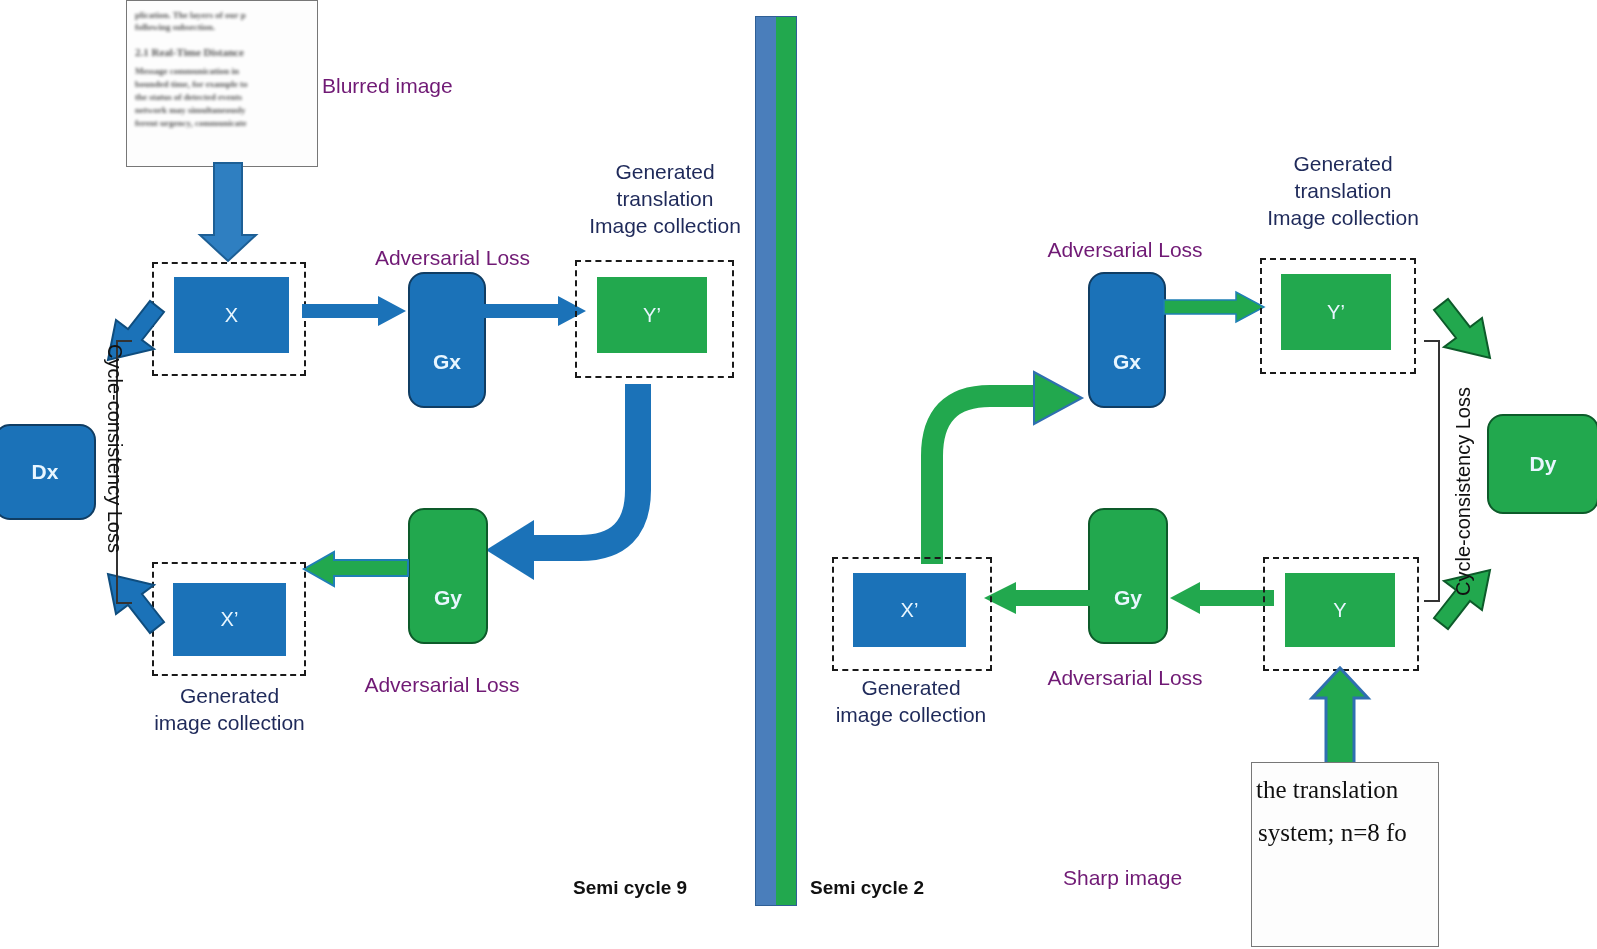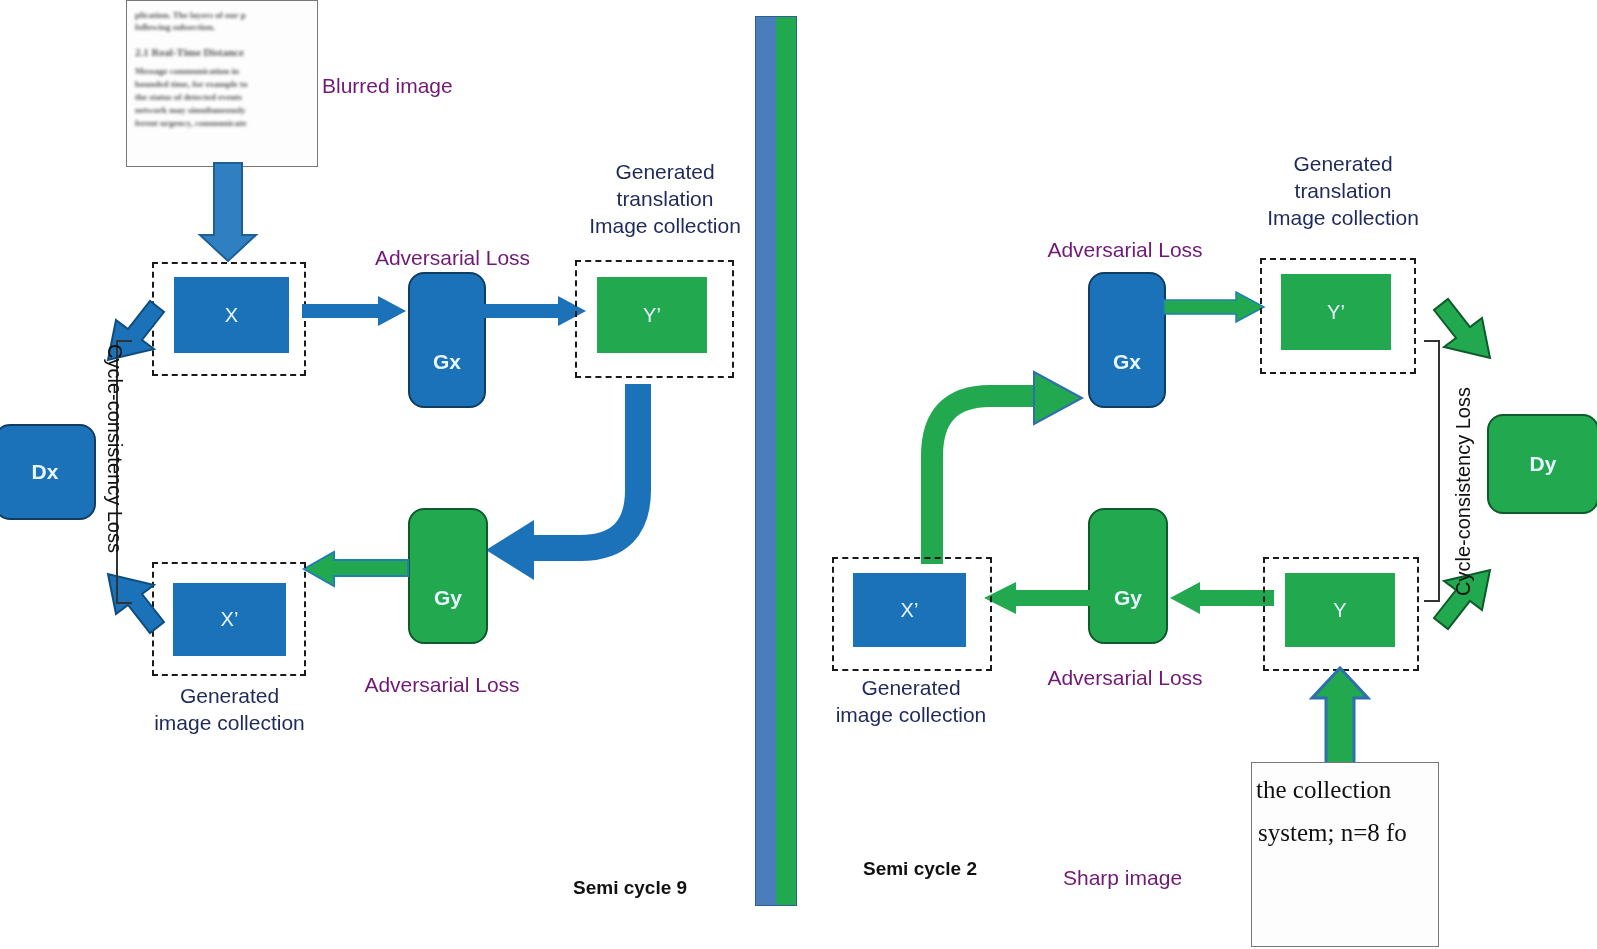--- a/index.html
+++ b/index.html
@@ -138,21 +138,21 @@
   <div class="brk left" style="left:116px;top:340px;width:14px;height:260px;"></div>
   <div class="rot-l" style="left:126px;top:344px;">Cycle-consistency Loss</div>
 
   <div class="lbl lbl-bold lbl-left" style="left:573px;top:874px;width:220px;">Semi cycle 9</div>
 
   <div class="divider" style="left:755px;top:16px;width:42px;height:890px;">
     <div class="half b"></div>
     <div class="half g"></div>
   </div>
 
-  <div class="lbl lbl-bold lbl-left" style="left:810px;top:855px;width:220px;text-align:center;">Semi cycle 2</div>
+  <div class="lbl lbl-bold lbl-left" style="left:810px;top:874px;width:220px;">Semi cycle 2</div>
 
   <div class="lbl" style="left:1218px;top:150px;width:250px;">Generated
 translation
 Image collection</div>
 
   <div class="lbl lbl-dark" style="left:1000px;top:236px;width:250px;">Adversarial Loss</div>
 
   <div class="sq blue rnd" style="left:1088px;top:272px;width:74px;height:132px;">
     <span style="position:relative;top:22px;">Gx</span>
   </div>
@@ -212,19 +212,19 @@
   </svg>
 
   <div class="brk right" style="left:1424px;top:340px;width:14px;height:258px;"></div>
   <div class="rot-r" style="left:1452px;top:596px;">Cycle-consistency Loss</div>
 
   <svg style="left:1306px;top:664px;width:74px;height:104px;">
     <polygon points="20,102 20,34 6,34 34,4 62,34 48,34 48,102" fill="#22a84e" stroke="#2f6fb0" stroke-width="3"></polygon>
   </svg>
 
   <div class="doc sharpdoc" style="left:1251px;top:762px;width:188px;height:185px;padding:8px 0 0 4px;box-sizing:border-box;">
-    <div class="ln">the collection</div>
+    <div class="ln">the translation</div>
     <div class="ln" style="margin-left:2px;margin-top:6px;">system; n=8 fo</div>
   </div>
 
   <div class="lbl lbl-dark lbl-left" style="left:1063px;top:816px;width:180px;margin-top:48px;">Sharp image</div>
 
 </div>
 
 </body></html>

